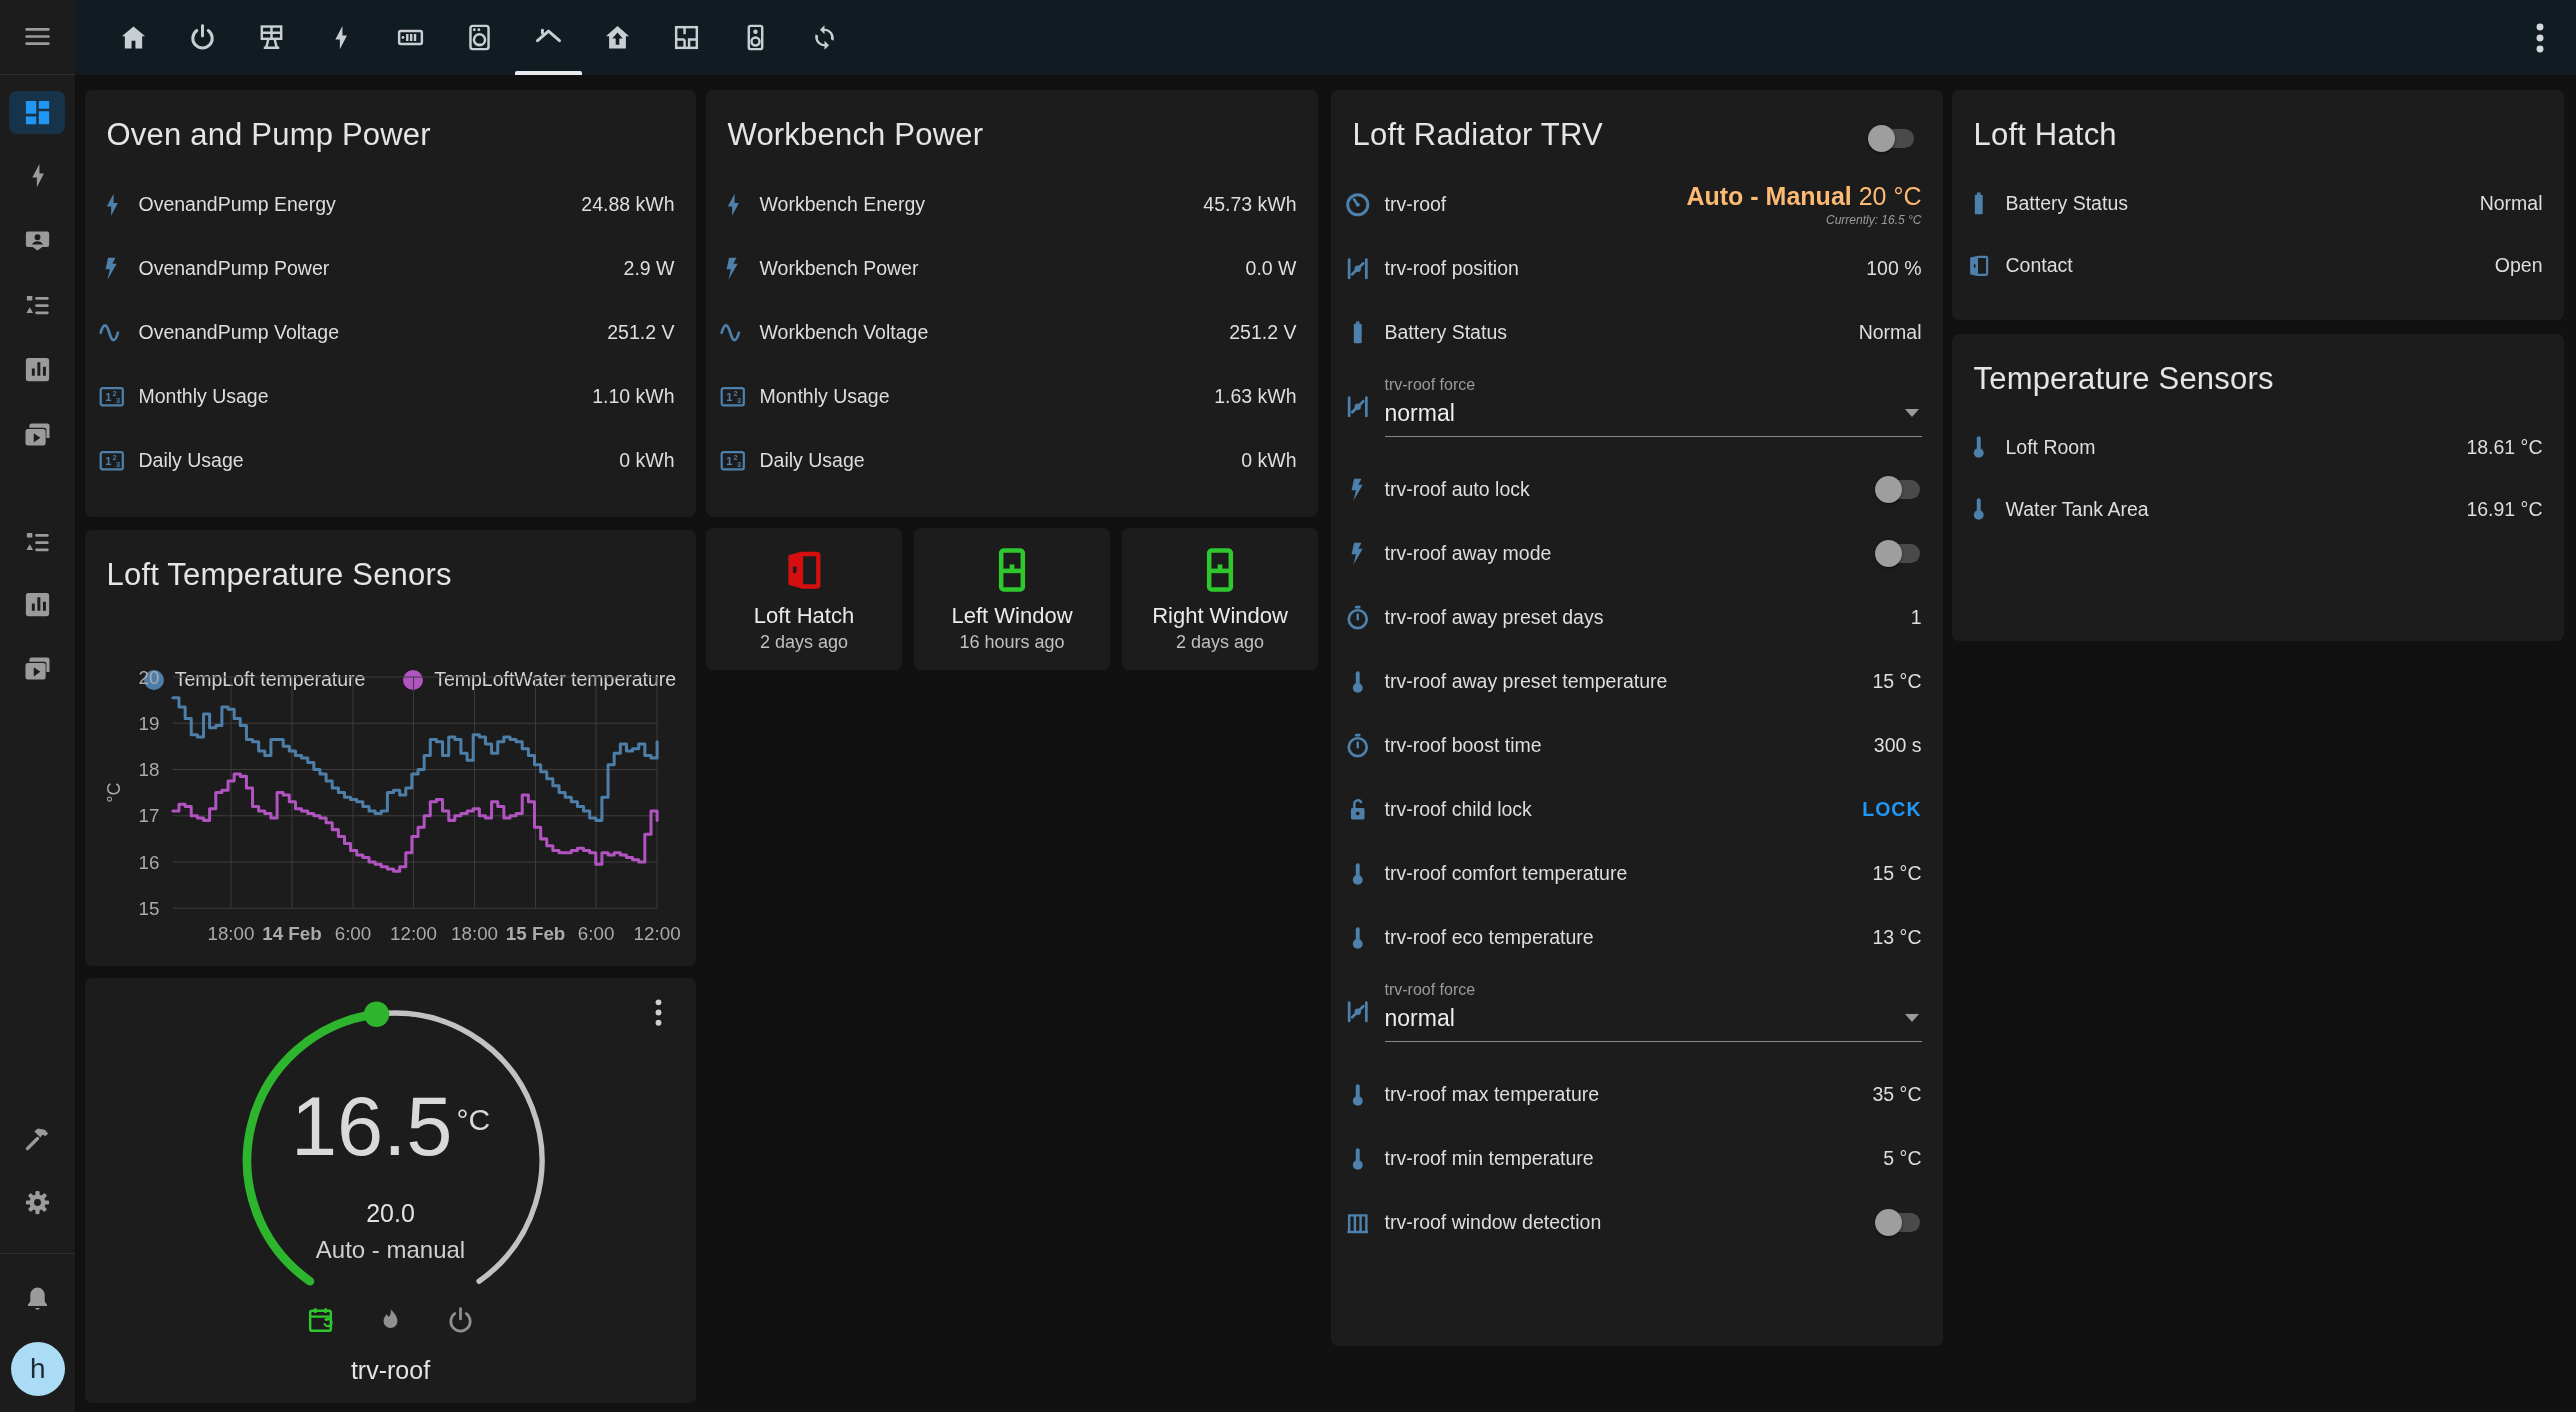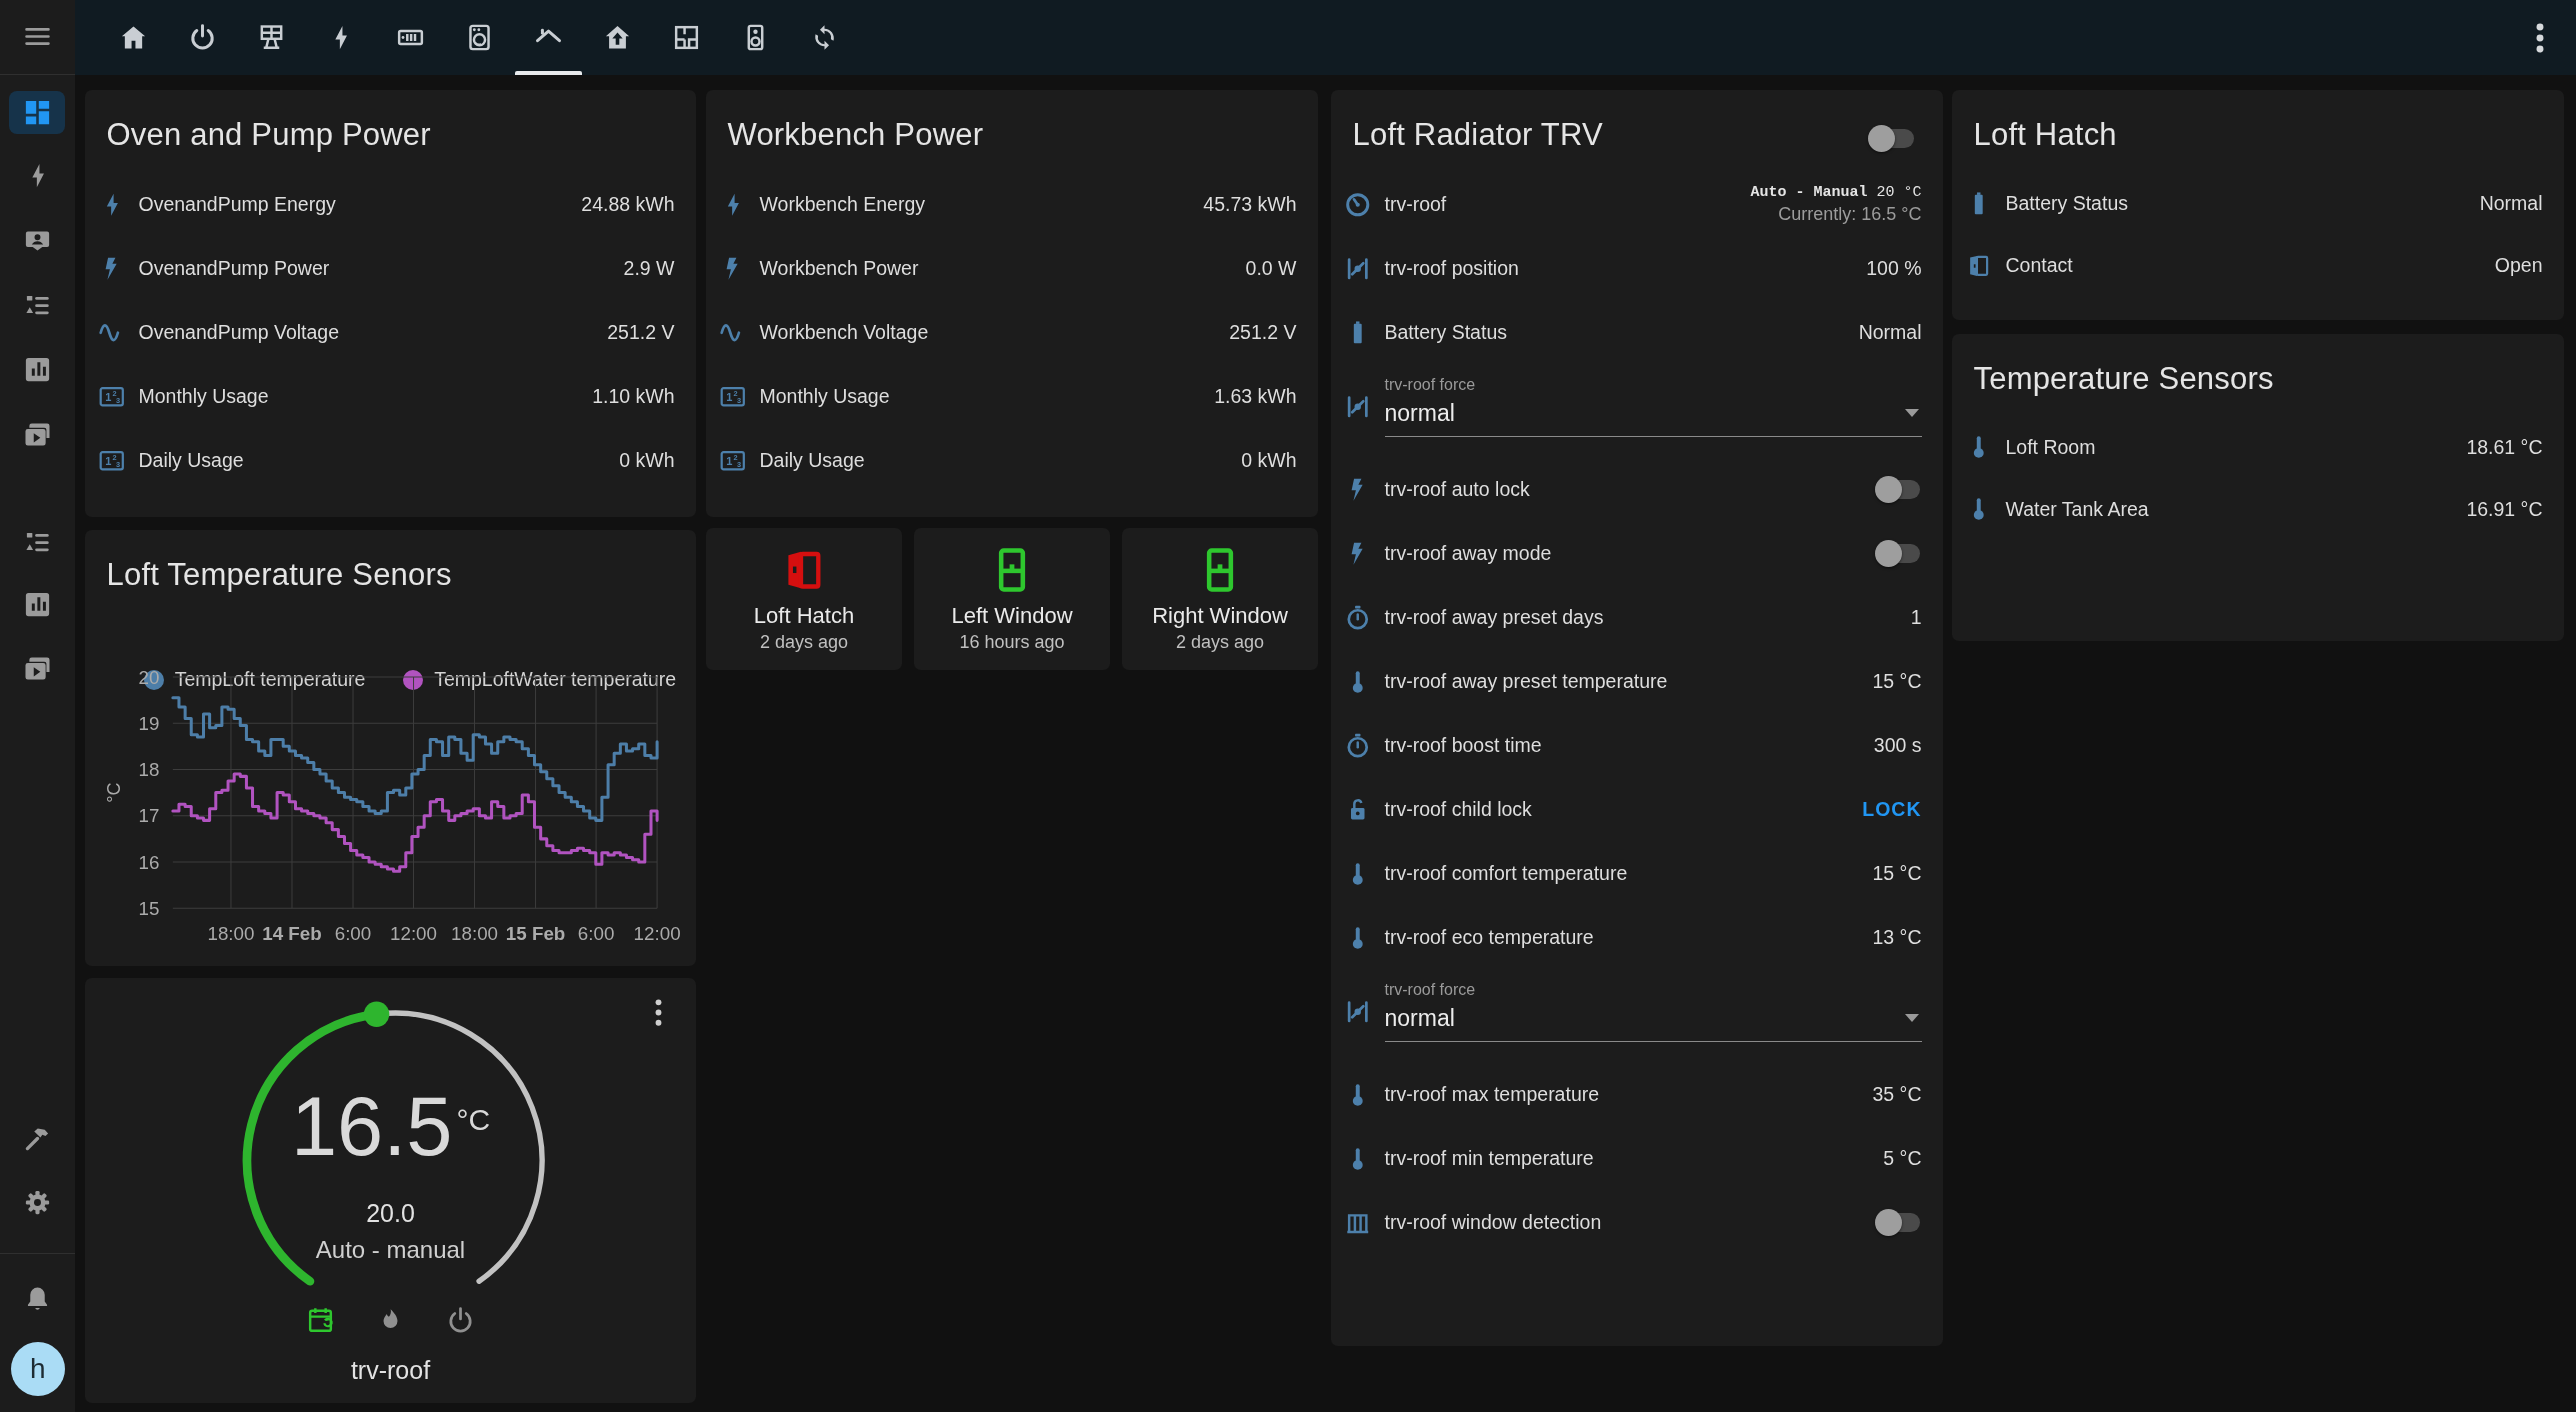--- a/index.html
+++ b/index.html
@@ -25,23 +25,23 @@
   .card{position:absolute;background:#1c1c1c;border-radius:6.7px;}
   .card h2{position:absolute;left:21.5px;top:27px;margin:0;font-size:31px;font-weight:400;color:#e5e5e5;letter-spacing:0.2px;white-space:nowrap;}
   .rows{position:absolute;top:82px;left:0;right:0;}
   .row{height:64px;display:flex;align-items:center;padding:0 21.5px 0 12px;cursor:pointer;}
   .row.h92{height:62px;}
   .eicon{flex:0 0 29.5px;width:29.5px;height:29.5px;margin-right:12px;color:#4d80ab;}
   .eicon svg{width:100%;height:100%;display:block;}
   .rname{flex:1;font-size:19.5px;color:#dedede;white-space:nowrap;}
   .rvalue{font-size:19.5px;color:#dedede;white-space:nowrap;}
   .rvalue2{text-align:right;line-height:1.25;}
-  .rvalue2 .l1{font-size:15px;color:#e5e5e5;font-family:Liberation Mono, monospace;}
+  .rvalue2 .l1{font-size:25px;color:#fdba74;}
   .rvalue2 .l1 b{font-weight:700;}
-  .rvalue2 .l2{font-size:18px;color:#9c9c9c;}
+  .rvalue2 .l2{font-size:12px;color:#9c9c9c;font-style:italic;}
   .action{font-size:19.5px;font-weight:700;color:#2196f3;letter-spacing:1px;cursor:pointer;}
   
   .toggle{position:relative;width:43px;height:19px;margin-right:1.3px;cursor:pointer;}
   .toggle .track{position:absolute;left:0;top:0;width:43px;height:19px;border-radius:9.4px;background:#4a4a4a;}
   .toggle .knob{position:absolute;left:-2.7px;top:-4px;width:27px;height:27px;border-radius:50%;background:#9e9e9e;box-shadow:0 1.3px 2.7px rgba(0,0,0,.5);}
   
   .selrow{height:93px;display:flex;align-items:flex-start;padding:0 21.5px 0 12px;}
   .selrow .eicon{margin-top:28px;}
   .selbody{flex:1;padding-top:12px;cursor:pointer;}
   .sellabel{font-size:16px;color:#9a9a9a;margin-bottom:5.4px;}

